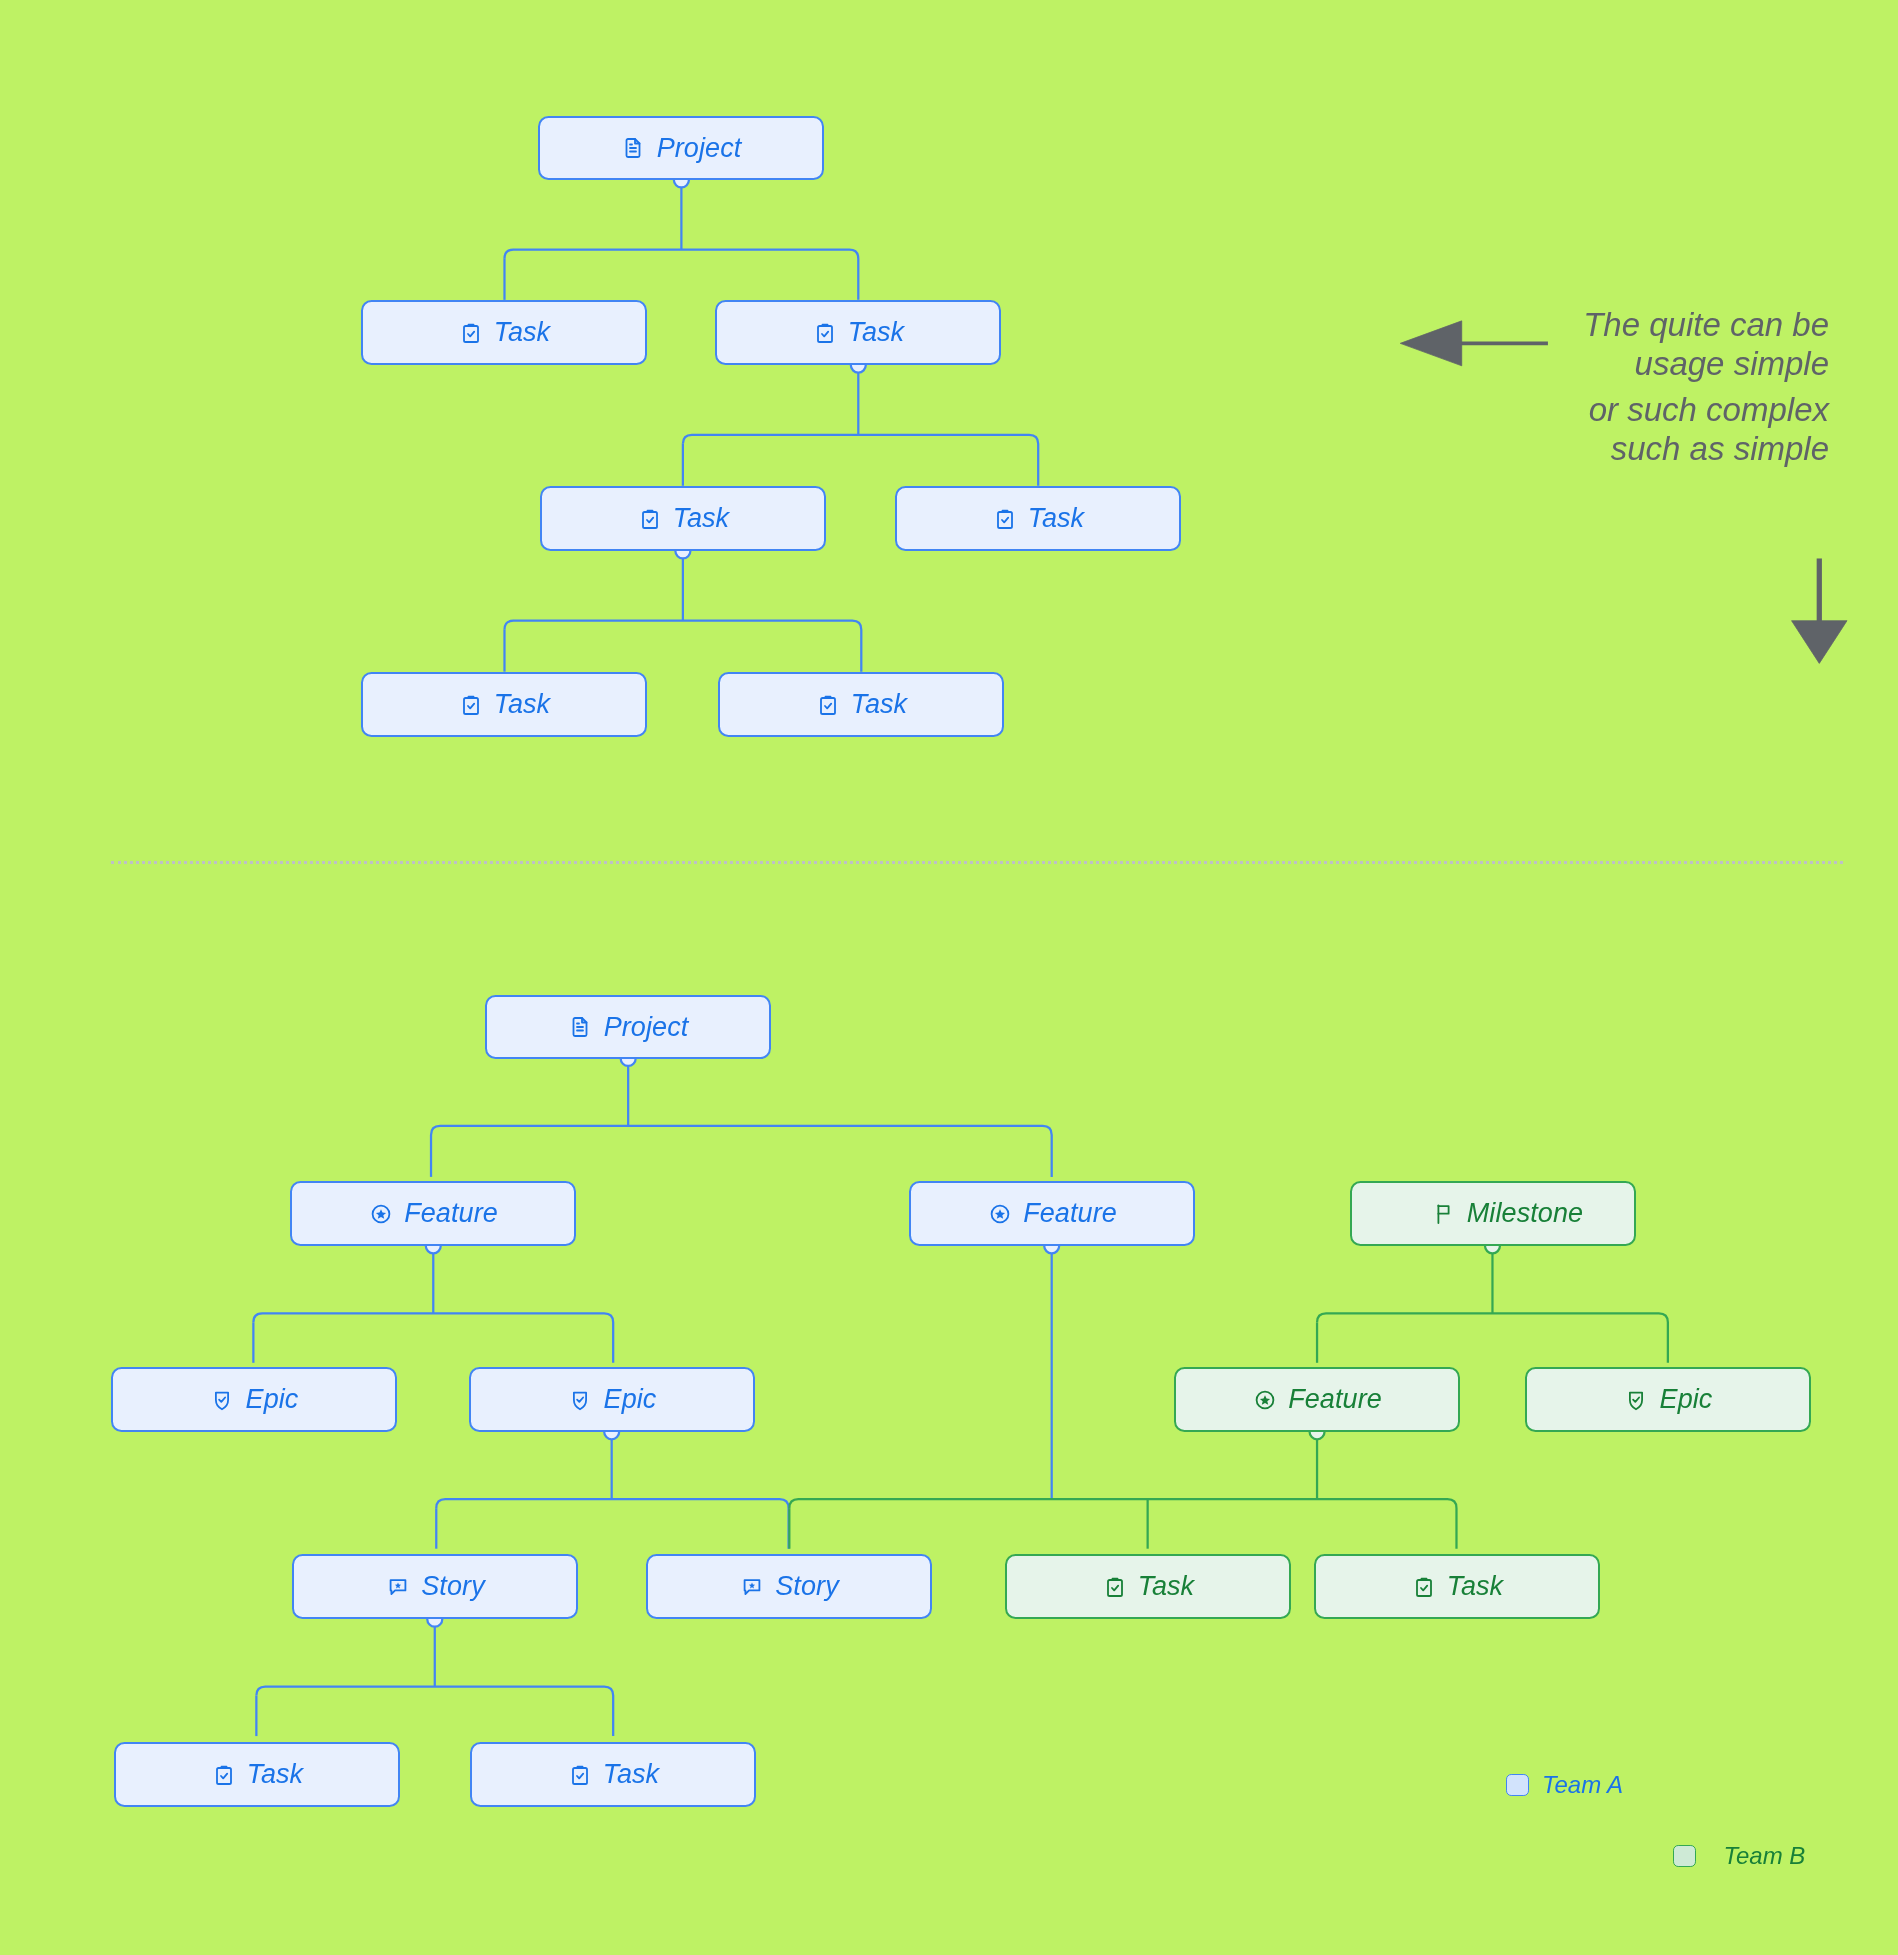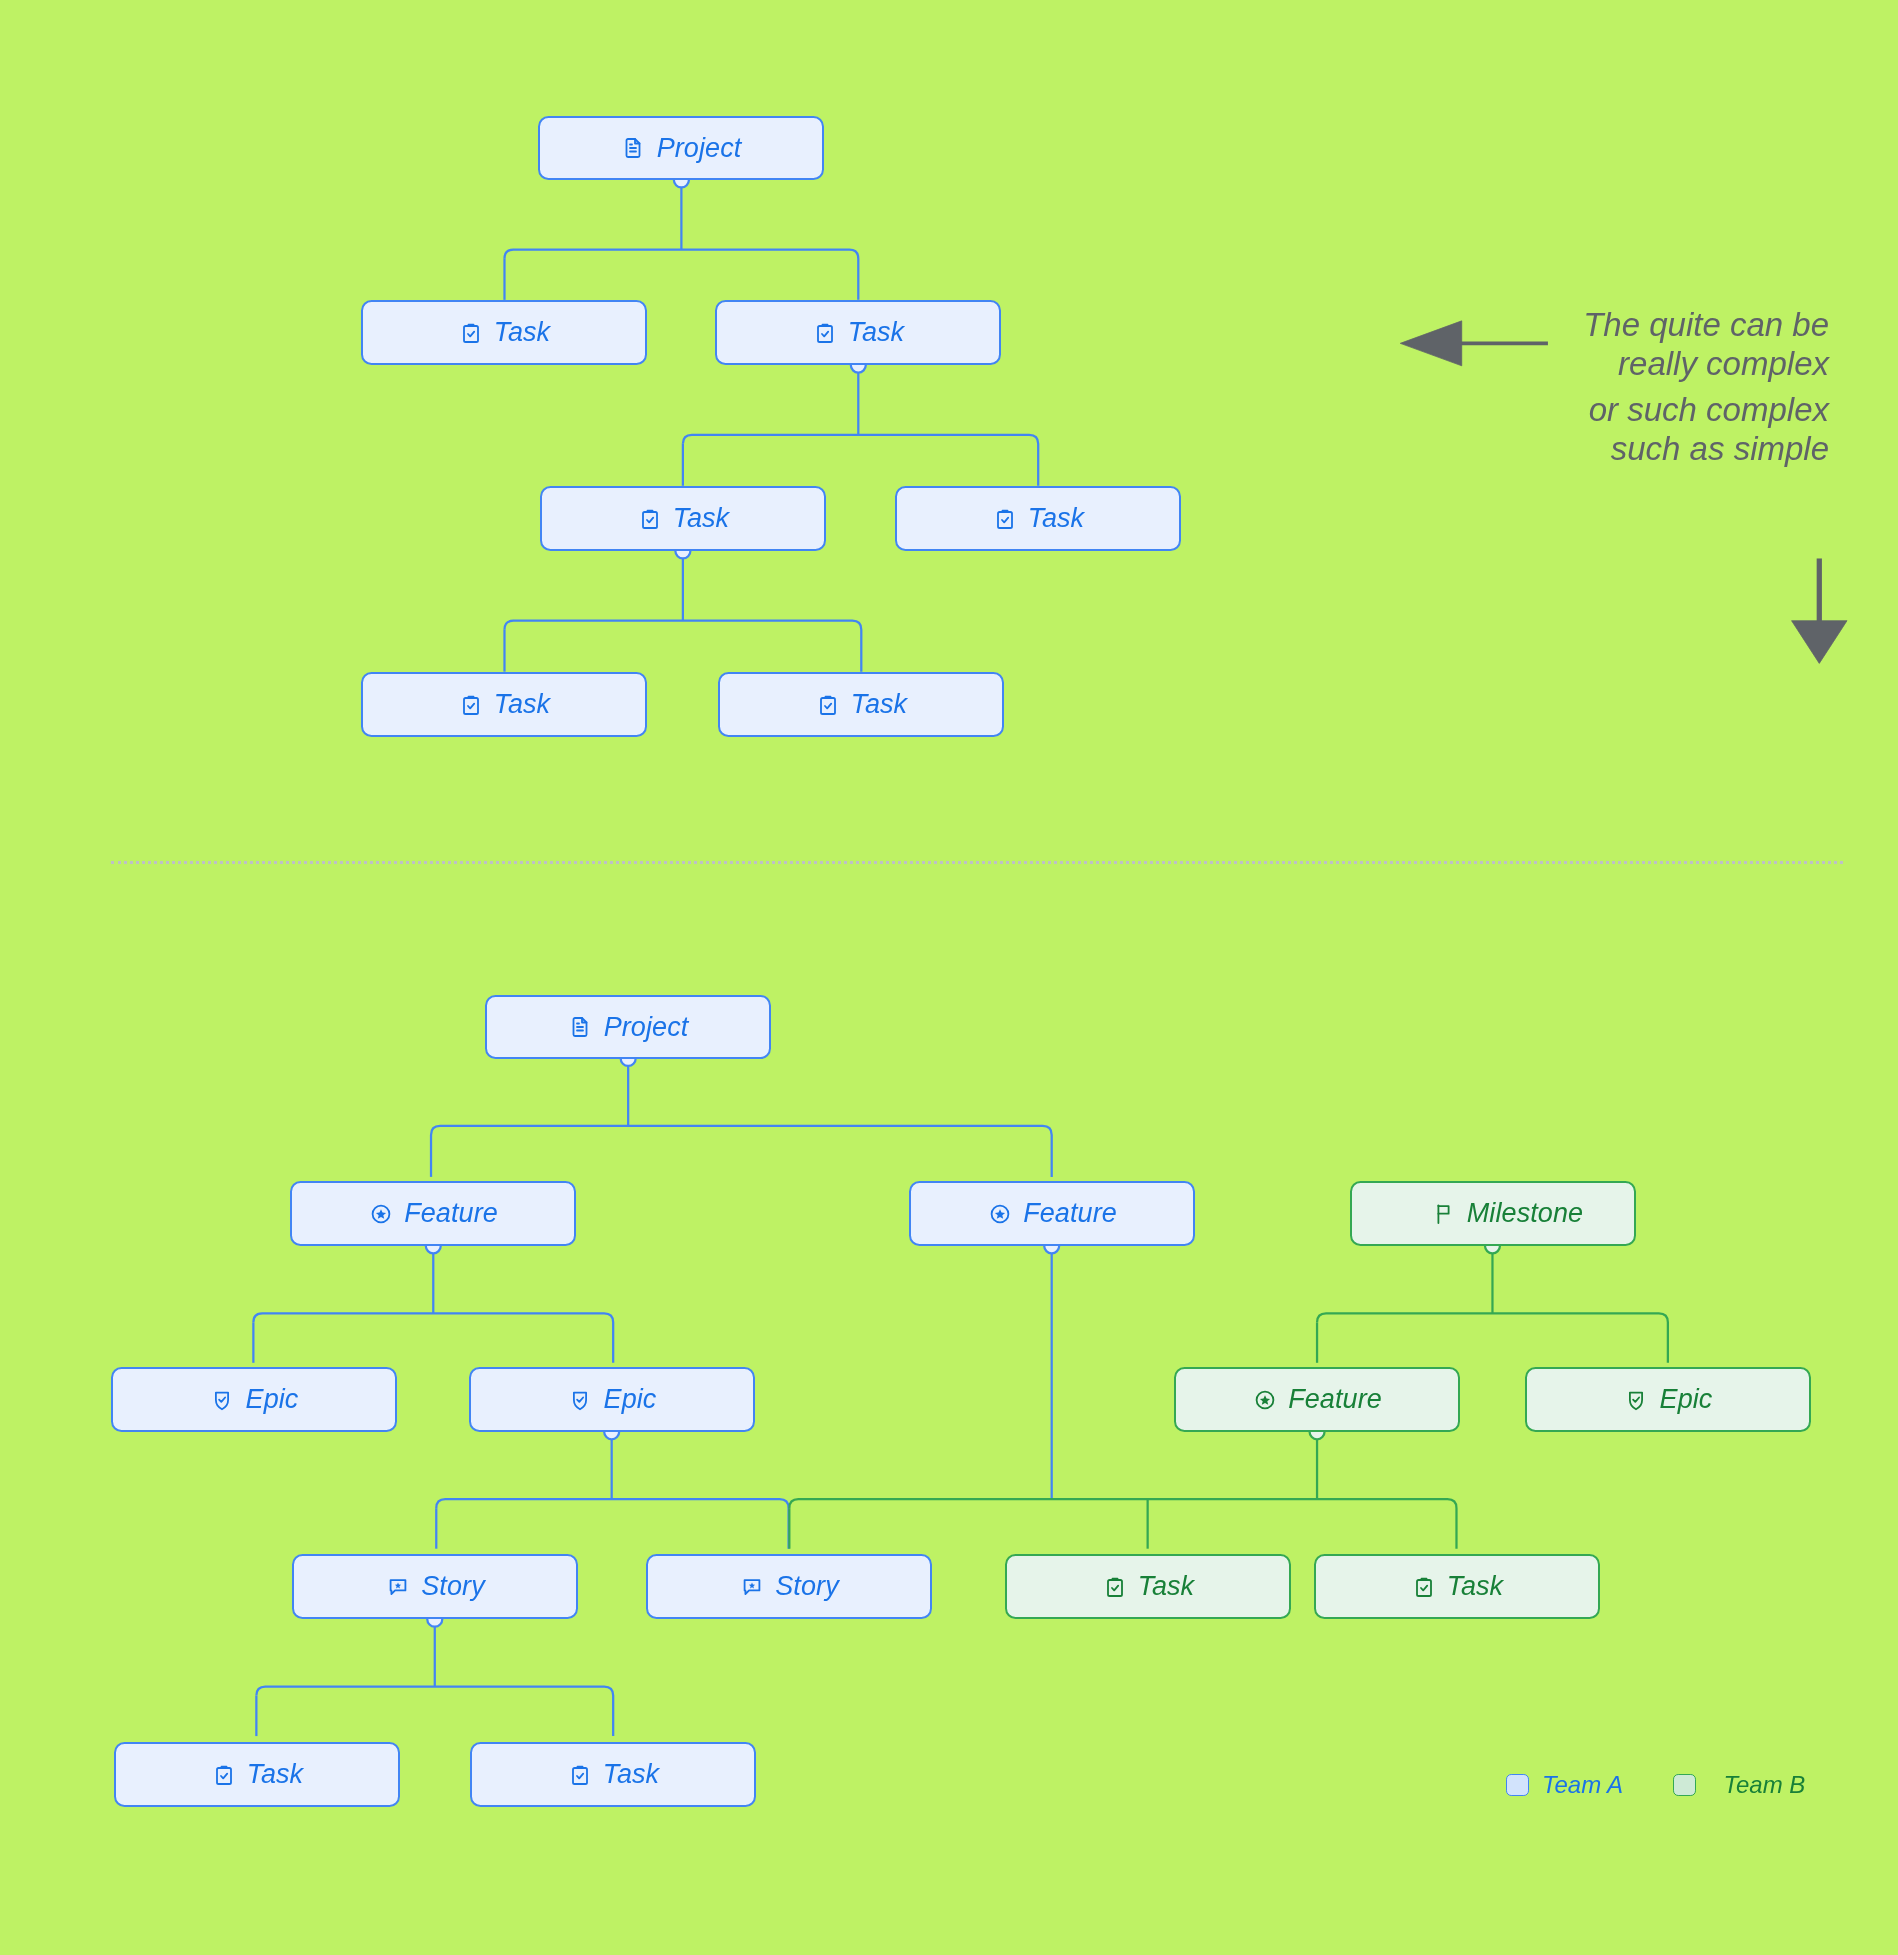--- a/index.html
+++ b/index.html
@@ -252,21 +252,21 @@
         <rect x="5" y="5" width="14" height="16" rx="1.6"></rect>
         <path d="M9.5 5V3.6h5V5"></path>
           <path d="M9 13l2.2 2.4L15.2 10.6"></path>
       </svg>
     </span>
     <span class="lbl">Task</span>
   </div>
 
   <div class="annotation" style="left:1469px; top:306px; width:360px;">
     <span class="ln">The quite can be</span>
-    <span class="ln">really complex</span>
+    <span class="ln">usage simple</span>
     <span class="ann-gap"></span>
     <span class="ln">or such complex</span>
     <span class="ln">such as simple</span>
   </div>
 
   <div class="divider" style="left:111px; top:861px; width:1732px;"></div>
 
   <div class="node blue" style="left:485px; top:995px; width:286px; height:64px;">
     <span class="ico">
       <svg viewBox="0 0 24 24" width="24" height="24" fill="none" stroke="currentColor" stroke-width="1.8" stroke-linecap="round" stroke-linejoin="round">
@@ -411,19 +411,19 @@
           <path d="M9 13l2.2 2.4L15.2 10.6"></path>
       </svg>
     </span>
     <span class="lbl">Task</span>
   </div>
 
   <div class="legend blue" style="left:1506px; top:1771px;">
     <span class="swatch"></span>
     <span class="ltext">Team A</span>
   </div>
-  <div class="legend green" style="left:1673px; top:1771px;gap:28px;">
+  <div class="legend green" style="left:1673px; top:1842px;gap:28px;">
     <span class="swatch"></span>
     <span class="ltext">Team B</span>
   </div>
 
 </div>
 
 
 </body></html>

